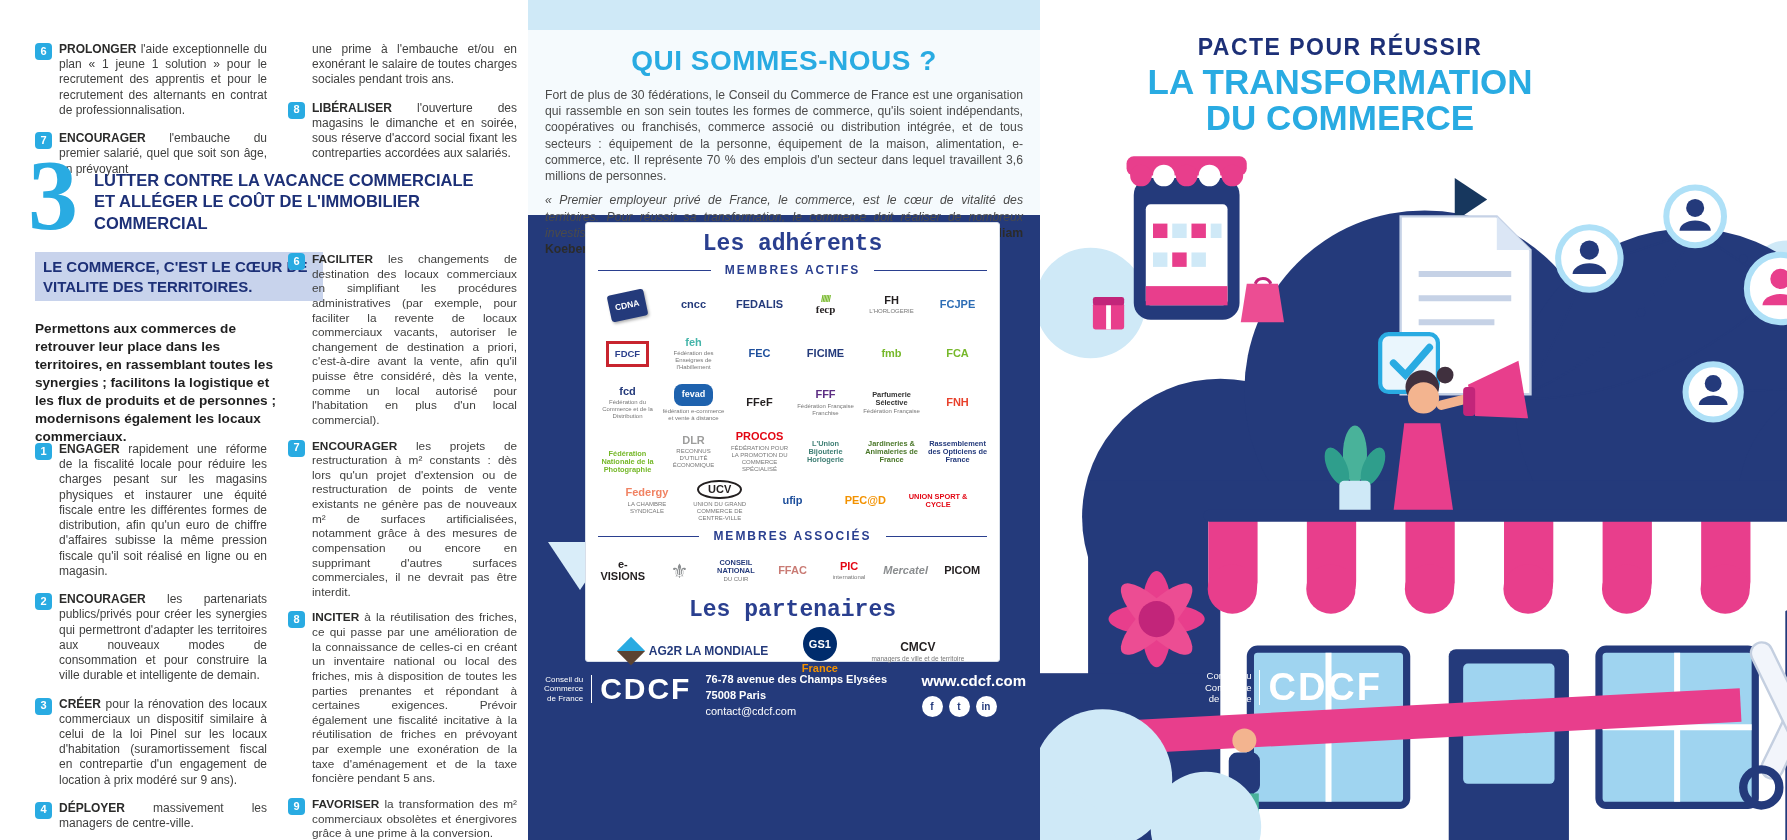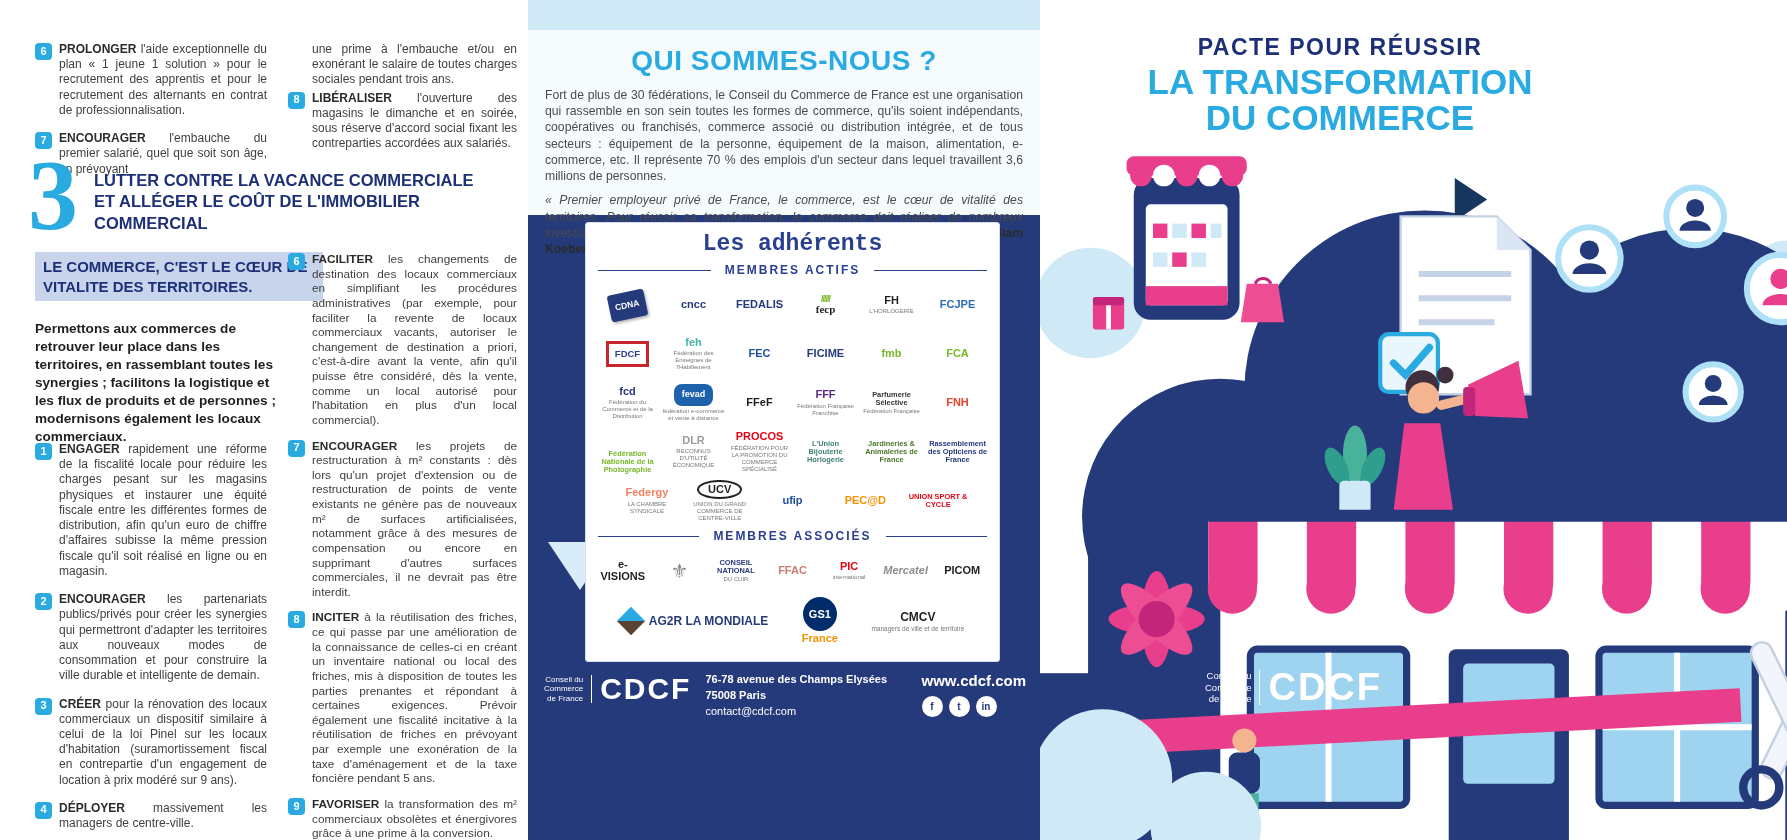--- a/index.html
+++ b/index.html
@@ -18,21 +18,21 @@
   .nb{flex:0 0 17px;height:17px;background:#29abe2;color:#fff;border-radius:4px;font-weight:bold;
       font-size:11px;display:flex;align-items:center;justify-content:center;margin-top:1px}
   #sec3{left:28px;top:156px;width:480px;display:flex;gap:16px;align-items:flex-start}
   #sec3 .bignum{font-family:"Liberation Serif",serif;font-weight:bold;font-size:100px;line-height:.78;color:#29abe2}
   #sec3 .ttl{margin-top:14px;font-weight:bold;font-size:16.5px;line-height:1.3;color:#1d3077}
   #hl{left:35px;top:252px;width:288px;background:#c8d3ec;color:#1d3077;font-weight:bold;
       font-size:15px;line-height:1.3;padding:5px 8px}
   #intro{left:35px;top:320px;width:248px;font-weight:bold;font-size:13.6px;line-height:1.32;color:#1f1f1f}
   #colA-top{left:35px;top:42px;width:232px}
   #colB-top{left:288px;top:42px;width:229px}
-  #colB-top .cont{font-size:12px;line-height:1.27;text-align:justify;margin-bottom:3px;padding-left:24px}
+  #colB-top .cont{font-size:12px;line-height:1.27;text-align:justify;margin-bottom:13px;padding-left:24px}
   #colA-pts{left:35px;top:442px;width:232px}
   #colB-pts{left:288px;top:252px;width:229px}
   #colB-pts .pt{font-size:11.8px;line-height:1.24;margin-bottom:11px}
 
   
   #band{position:absolute;top:0;left:0;right:0;height:30px;background:#cfe9f7}
   #who{position:absolute;top:30px;left:0;right:0;height:185px;background:#f5fafd;padding:15px 17px 0}
   #who h1{color:#29abe2;font-size:28px;letter-spacing:.5px;text-align:center;margin-bottom:10px}
   #who p{font-size:12.2px;line-height:1.33;color:#4b4b4a;text-align:justify}
   #who .quote{margin-top:8px;font-style:italic}
@@ -312,20 +312,21 @@
           <span class="s">international</span>
         </div>
       <div class="logo">
           <span class="l" style="font-style: italic; color: rgb(138, 141, 143);">Mercatel</span>
         </div>
       <div class="logo">
           <span class="l" style="color: rgb(35, 31, 32);">PICOM</span>
         </div>
     </div>
 
+    <div class="serifT" style="margin-top:4px">Les partenaires</div>
 
     <div class="partRow">
       <div class="partner">
         <span class="diamond"></span>
         <span class="l" style="color: rgb(36, 58, 123);">AG2R LA MONDIALE</span>
       </div>
       <div class="partner" style="flex-direction:column;gap:1px">
         <span class="gs1c">
             <span class="l">GS1</span>
           </span>

